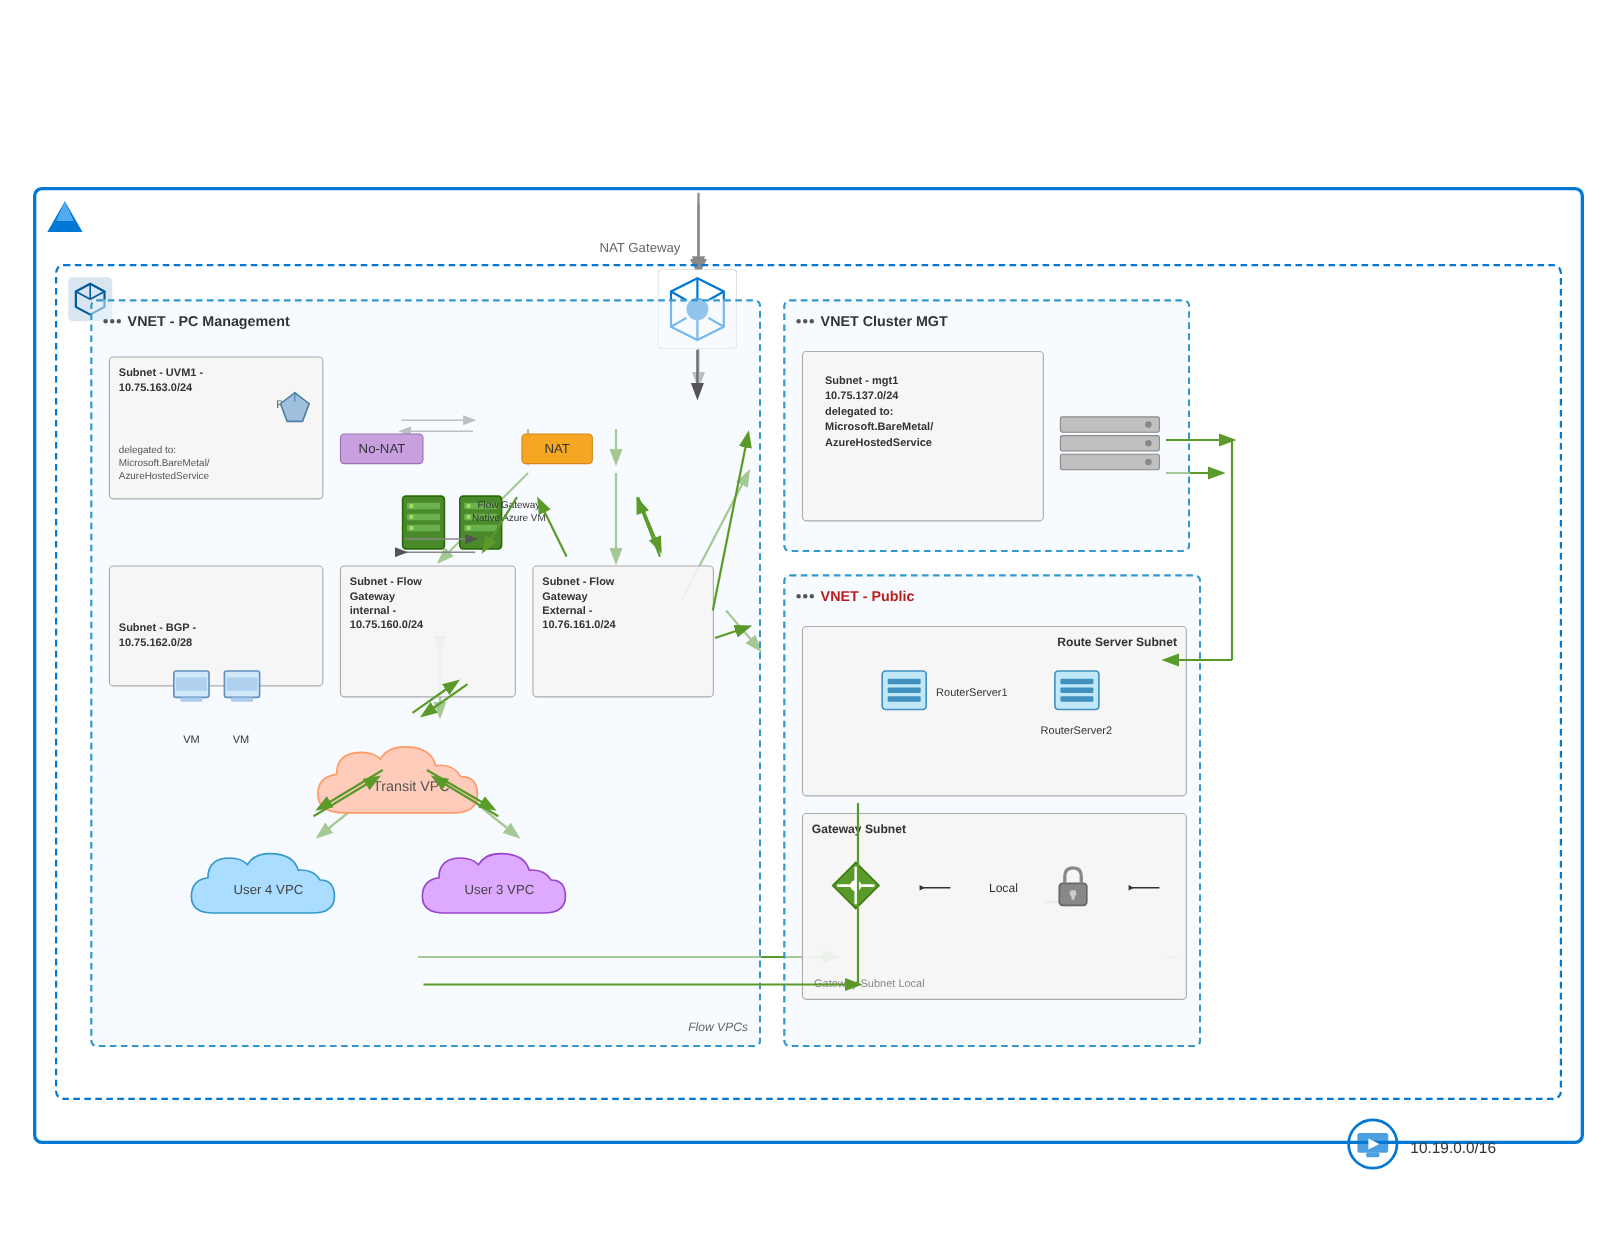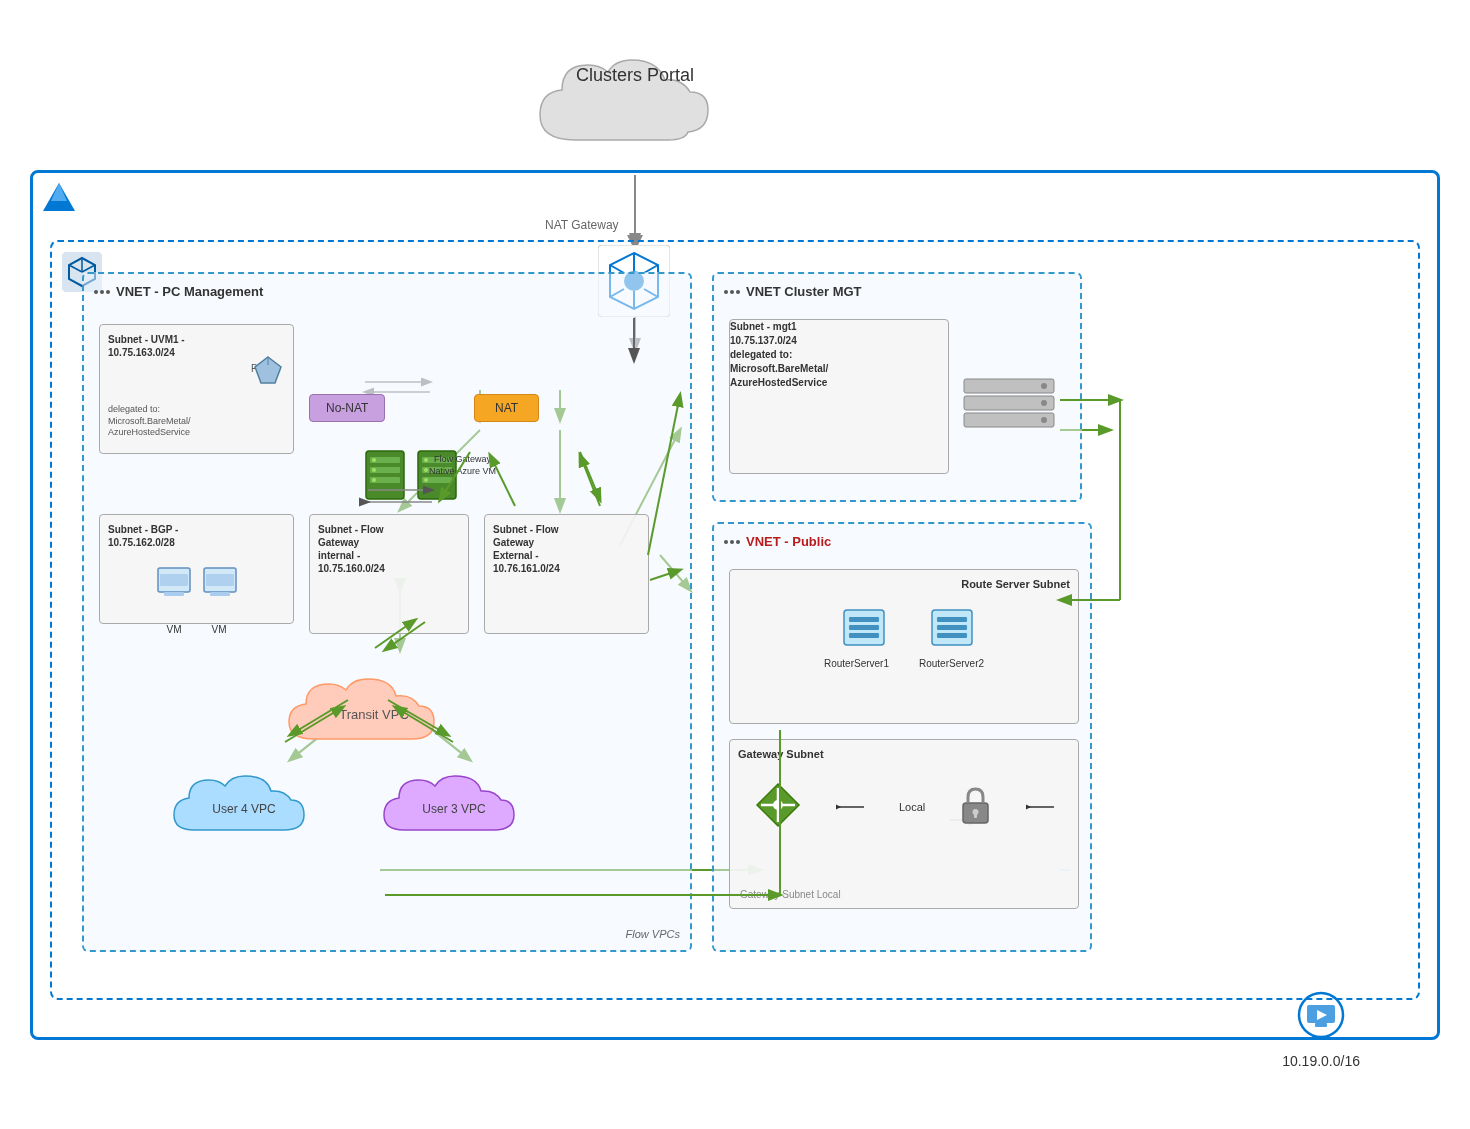--- a/index.html
+++ b/index.html
@@ -97,28 +97,20 @@
 
     <line x1="380" y1="870" x2="760" y2="870" stroke="#5a9a2a" stroke-width="2" marker-end="url(#arrowGreen)"></line>
 
     <line x1="1060" y1="430" x2="1110" y2="430" stroke="#5a9a2a" stroke-width="2" marker-end="url(#arrowGreen)"></line>
 
     <line x1="950" y1="820" x2="980" y2="820" stroke="#333" stroke-width="2" marker-end="url(#arrowBlack)"></line>
 
     <line x1="1060" y1="870" x2="1070" y2="870" stroke="#0078d4" stroke-width="1.5"></line>
   </svg>
 
-  <div style="position:absolute; top:30px; left:490px; width:290px; height:160px; display:flex; flex-direction:column; align-items:center; justify-content:center;">
-    <svg width="230" height="120" viewBox="0 0 230 120" xmlns="http://www.w3.org/2000/svg">
-      <path d="M55,90 Q20,90 20,65 Q20,42 42,40 Q42,15 68,15 Q80,15 88,22 Q95,10 112,10 Q138,10 145,30 Q162,28 170,42 Q188,42 188,60 Q188,80 168,82 Q165,90 148,90 Z" fill="#e0e0e0" stroke="#aaa" stroke-width="1.5"></path>
-    </svg>
-    <div style="position:absolute; top:35px; left:0; width:100%; text-align:center;">
-      <span style="font-size:18px; font-weight:500; color:#333;">Clusters Portal</span>
-    </div>
-  </div>
 
   <svg style="position:absolute; top:175px; left:620px; width:30px; height:75px;" xmlns="http://www.w3.org/2000/svg">
     <defs>
       <marker id="arr1" markerWidth="8" markerHeight="8" refX="4" refY="4" orient="auto">
         <path d="M0,0 L8,4 L0,8 z" fill="#888"></path>
       </marker>
     </defs>
     <line x1="15" y1="0" x2="15" y2="68" stroke="#888" stroke-width="2" marker-end="url(#arr1)"></line>
   </svg>
 
@@ -210,21 +202,21 @@
             <rect x="6" y="28" width="30" height="6" rx="1" fill="#6ab04c"></rect>
             <circle cx="10" cy="11" r="2" fill="#a0e060"></circle>
             <circle cx="10" cy="21" r="2" fill="#a0e060"></circle>
             <circle cx="10" cy="31" r="2" fill="#a0e060"></circle>
           </svg>
         </div>
       </div>
       <div style="position:absolute; top:180px; left:345px; font-size:9px; color:#333; text-align:center; line-height:1.3;">Flow Gateway<br>Native Azure VM</div>
 
       <div style="position:absolute; top:240px; left:15px; width:195px; height:110px; border:1px solid #aaa; border-radius:4px; background:rgba(245,245,245,0.9); padding:8px;">
-        <div style="font-size:10px; font-weight:600; color:#333; line-height:1.3;">Subnet - BGP -<br>10.75.162.0/28</div>
+        <div style="font-size:10px; font-weight:600; color:#333; line-height:1.3;margin-top:42px;">Subnet - BGP -<br>10.75.162.0/28</div>
         <div style="display:flex; gap:10px; justify-content:center; margin-top:15px;">
 
           <div>
             <svg width="36" height="36" viewBox="0 0 36 36" xmlns="http://www.w3.org/2000/svg">
               <rect x="2" y="4" width="32" height="24" rx="2" fill="#d0e8f8" stroke="#6090c0" stroke-width="1.5"></rect>
               <rect x="8" y="28" width="20" height="4" rx="1" fill="#aaccee"></rect>
               <rect x="4" y="10" width="28" height="12" rx="1" fill="#b0d0f0"></rect>
             </svg>
           </div>
           <div>
@@ -277,21 +269,21 @@
     <div style="position:absolute; top:30px; left:660px; width:370px; height:230px; border:2px dashed #3399cc; border-radius:6px; background:rgba(240,248,255,0.5); padding:10px;">
       <div style="display:flex; align-items:center; gap:6px; margin-bottom:8px;">
         <div class="three-dots">
             <span></span>
             <span></span>
             <span></span>
           </div>
         <span style="font-size:13px; font-weight:600; color:#333;">VNET Cluster MGT</span>
       </div>
 
-      <div style="position:absolute; top:45px; left:15px; width:220px; height:155px; border:1px solid #aaa; border-radius:4px; background:rgba(245,245,245,0.9); padding:0;">
+      <div style="position:absolute; top:45px; left:15px; width:220px; height:155px; border:1px solid #aaa; border-radius:4px; background:rgba(245,245,245,0.9); padding:20px;">
         <div style="font-size:10px; font-weight:600; color:#333; line-height:1.4;">Subnet - mgt1<br>10.75.137.0/24<br>delegated to:<br>Microsoft.BareMetal/<br>AzureHostedService</div>
       </div>
 
       <div style="position:absolute; top:100px; left:245px;">
         <svg width="100" height="60" viewBox="0 0 100 60" xmlns="http://www.w3.org/2000/svg">
 
           <rect x="5" y="5" width="90" height="14" rx="2" fill="#c0c0c0" stroke="#888" stroke-width="1"></rect>
           <rect x="5" y="22" width="90" height="14" rx="2" fill="#c0c0c0" stroke="#888" stroke-width="1"></rect>
           <rect x="5" y="39" width="90" height="14" rx="2" fill="#c0c0c0" stroke="#888" stroke-width="1"></rect>
           <circle cx="85" cy="12" r="3" fill="#888"></circle>
@@ -308,21 +300,21 @@
             <span></span>
             <span></span>
           </div>
         <span style="font-size:13px; font-weight:600; color:#b91c1c;">VNET - Public</span>
       </div>
 
       <div style="position:absolute; top:45px; left:15px; width:350px; height:155px; border:1px solid #aaa; border-radius:4px; background:rgba(245,245,245,0.9); padding:8px;">
         <div style="font-size:11px; font-weight:600; color:#333; margin-bottom:10px;text-align:right;">Route Server Subnet</div>
         <div style="display:flex; gap:30px; justify-content:center; align-items:flex-start; margin-top:15px;">
 
-          <div style="display:flex; flex-direction:column; align-items:flex-end; gap:4px;">
+          <div style="display:flex; flex-direction:row; align-items:center; gap:4px;">
             <div>
               <svg width="50" height="45" viewBox="0 0 50 45" xmlns="http://www.w3.org/2000/svg">
                 <rect x="5" y="5" width="40" height="35" rx="3" fill="#c0e8f8" stroke="#4090c0" stroke-width="1.5"></rect>
                 <rect x="10" y="12" width="30" height="5" rx="1" fill="#4090c0"></rect>
                 <rect x="10" y="20" width="30" height="5" rx="1" fill="#4090c0"></rect>
                 <rect x="10" y="28" width="30" height="5" rx="1" fill="#4090c0"></rect>
               </svg>
             </div>
             <span style="font-size:10px; color:#333;">RouterServer1</span>
           </div>
@@ -434,21 +426,21 @@
     <line x1="1060" y1="400" x2="1120" y2="400" stroke="#5a9a2a" stroke-width="2" marker-end="url(#gArrow)"></line>
 
     <line x1="1120" y1="400" x2="1120" y2="600" stroke="#5a9a2a" stroke-width="2"></line>
     <line x1="1120" y1="600" x2="1060" y2="600" stroke="#5a9a2a" stroke-width="2" marker-end="url(#gArrow)"></line>
 
     <line x1="385" y1="895" x2="780" y2="895" stroke="#5a9a2a" stroke-width="2" marker-end="url(#gArrow)"></line>
 
     <line x1="780" y1="895" x2="780" y2="730" stroke="#5a9a2a" stroke-width="2"></line>
   </svg>
 
-  <div style="position:absolute; bottom:60px; right:110px; display:flex; align-items:center; gap:10px;flex-direction:column;">
+  <div style="position:absolute; bottom:60px; right:110px; display:flex; align-items:center; gap:10px;">
     <div>
       <svg width="48" height="48" viewBox="0 0 48 48" xmlns="http://www.w3.org/2000/svg">
         <circle cx="24" cy="24" r="22" fill="none" stroke="#0078d4" stroke-width="2.5"></circle>
         <rect x="10" y="14" width="28" height="18" rx="2" fill="#0078d4" opacity="0.7"></rect>
         <rect x="18" y="32" width="12" height="4" rx="1" fill="#0078d4" opacity="0.7"></rect>
         <polygon points="20,19 30,24 20,29" fill="white"></polygon>
       </svg>
     </div>
     <span style="font-size:14px; color:#333; font-weight:500;">10.19.0.0/16</span>
   </div>

